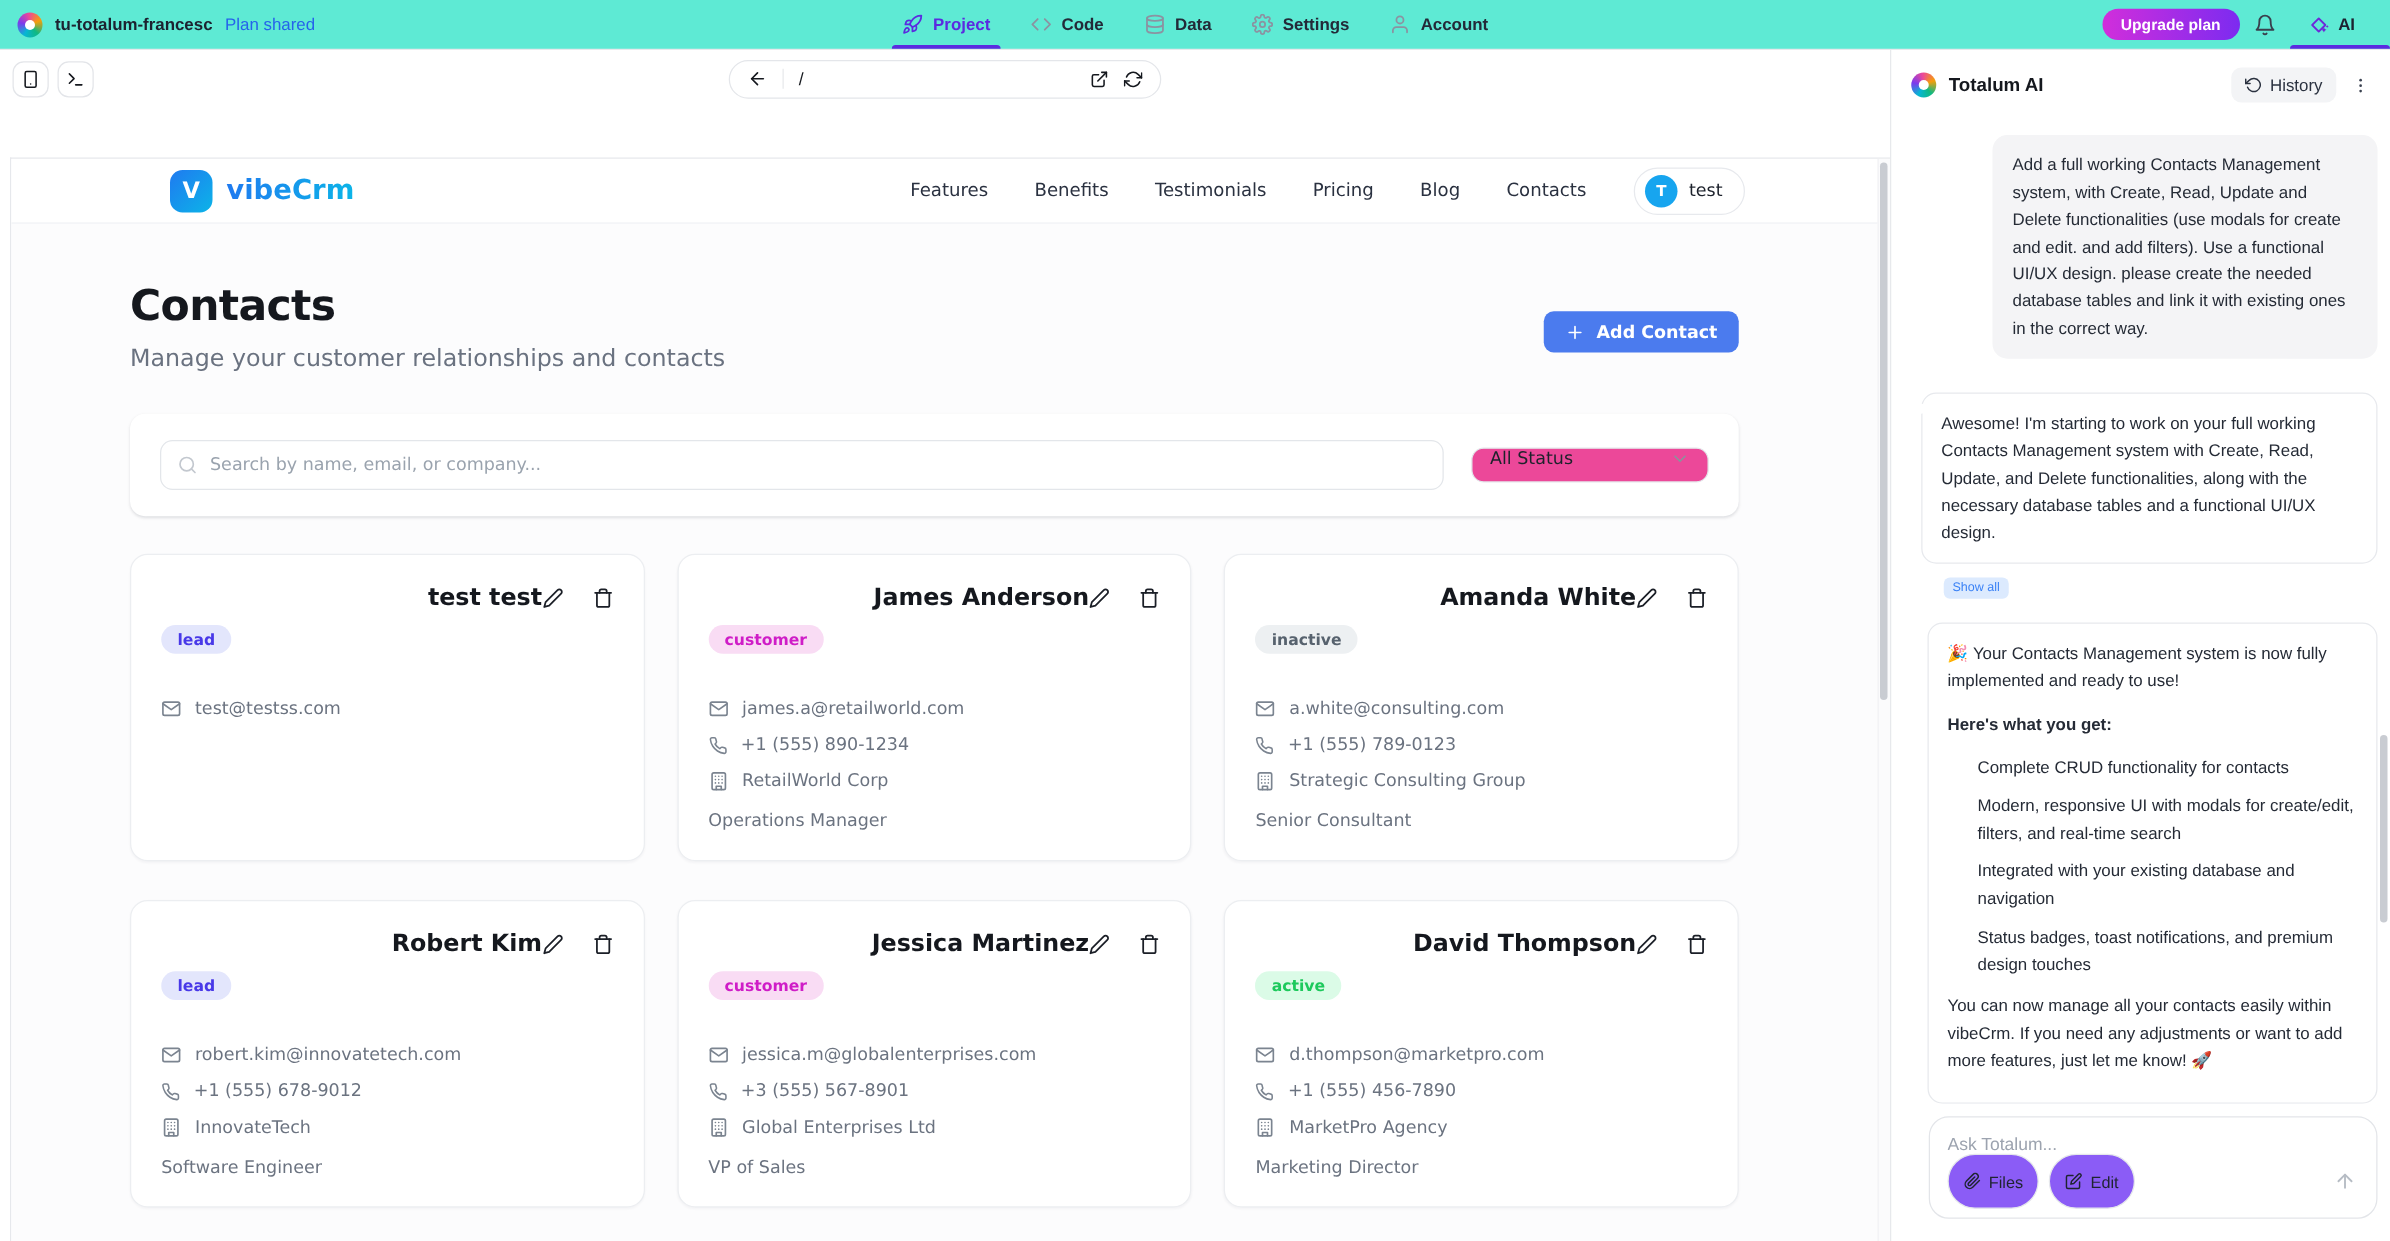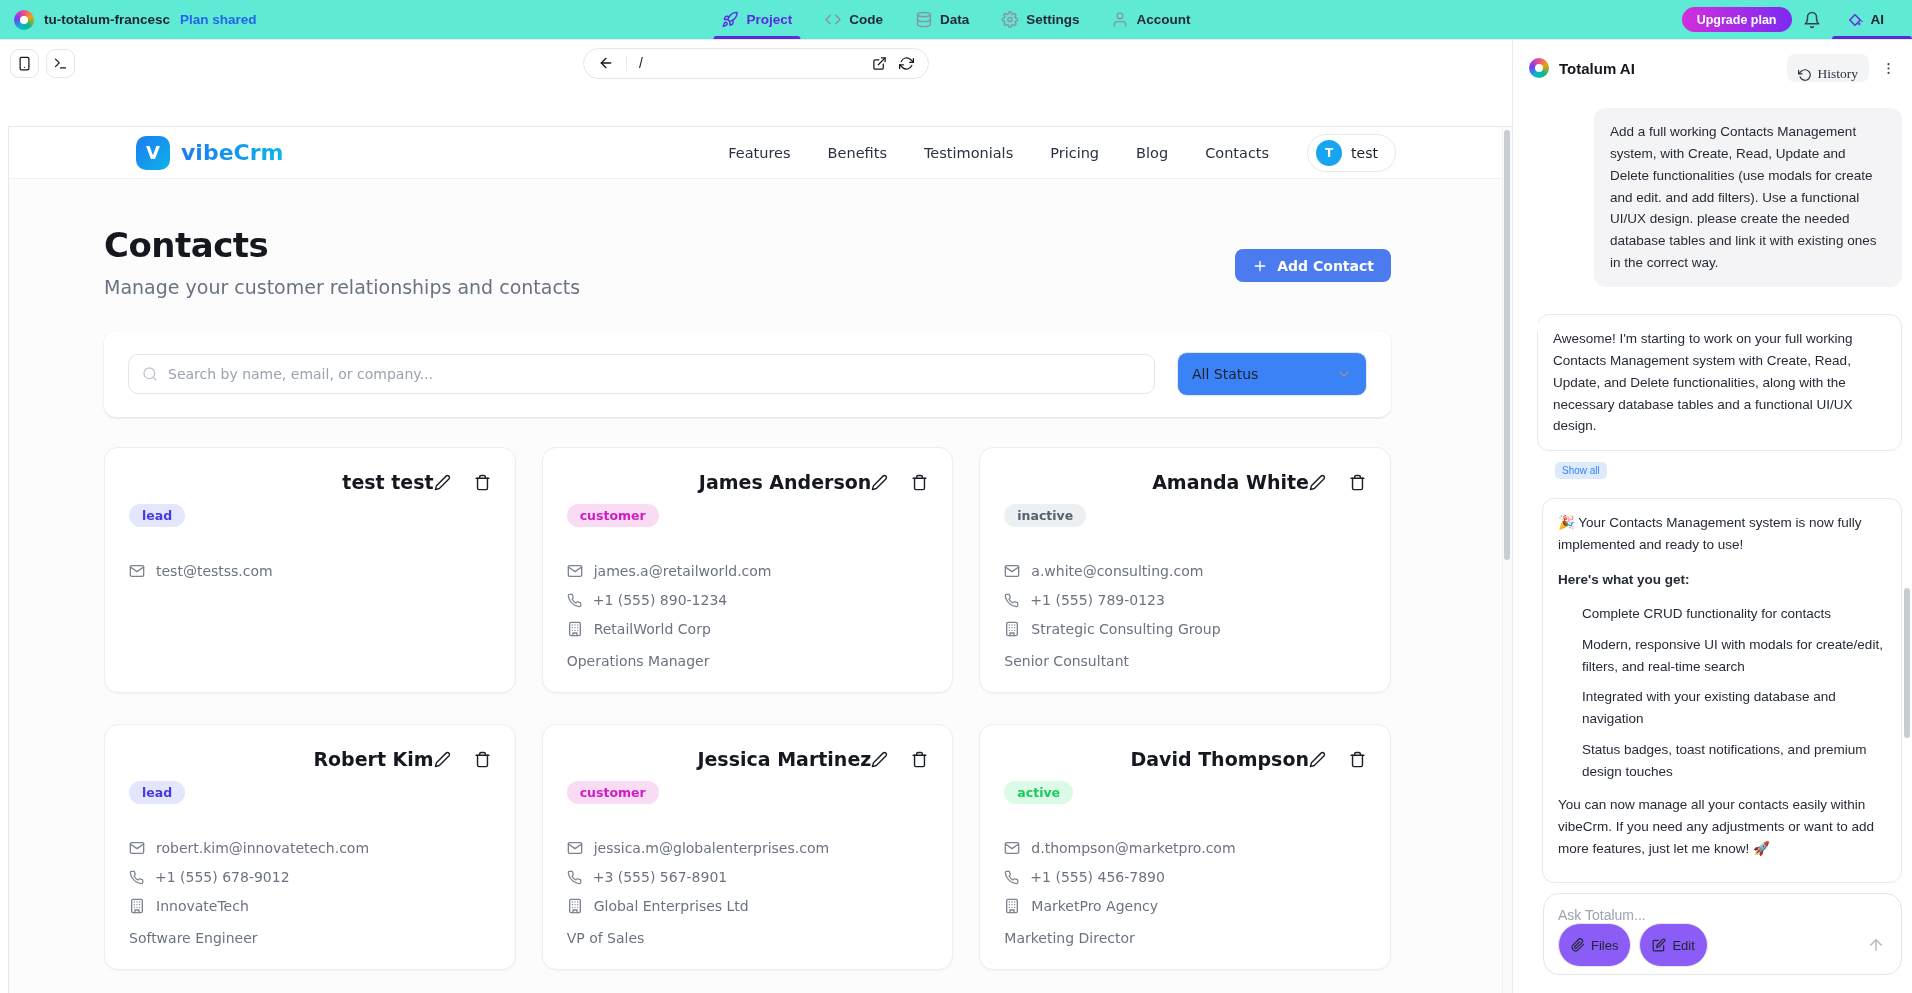--- a/index.html
+++ b/index.html
@@ -8,21 +8,21 @@
   svg{display:block}
   .ic{stroke:currentColor;fill:none;stroke-width:2;stroke-linecap:round;stroke-linejoin:round}
 
   
   .topbar{height:40px;display:flex;align-items:center;padding:0 14px;border-bottom:1px solid #e8e9ec;position:relative;background:#5eead4}
   .brand-left{display:flex;align-items:center;gap:10px}
   .swirl{position:relative;width:20px;height:20px;border-radius:50%;
     background:conic-gradient(from 210deg,#06b6d4,#7c3aed,#ec4899,#f59e0b,#10b981,#06b6d4)}
   .swirl::after{content:"";position:absolute;left:6px;top:6px;width:8px;height:8px;border-radius:50%;background:#fff}
   .proj-name{font-size:13.5px;font-weight:600;color:#1c2230}
-  .plan-link{font-size:13.5px;font-weight:700;color:var(--link-blue);cursor:pointer}
+  .plan-link{font-size:13.5px;font-weight:400;color:var(--link-blue);cursor:pointer}
   .tabs{position:absolute;left:50%;transform:translateX(-50%);display:flex;height:100%}
   .tab{display:flex;align-items:center;gap:8px;padding:0 16px;height:100%;font-size:13.5px;font-weight:600;color:#232a38;position:relative;cursor:pointer}
   .tab .tab-icon{color:#8b93a1;width:17px;height:17px}
   .tab.active{color:var(--accent-purple)}
   .tab.active .tab-icon{color:var(--accent-purple)}
   .tab.active::after{content:"";position:absolute;left:8px;right:8px;bottom:0;height:3px;border-radius:3px 3px 0 0;background:var(--accent-purple)}
   .topbar-right{margin-left:auto;display:flex;align-items:center;gap:11px;height:100%}
   .upgrade{height:25px;padding:0 15px;border-radius:999px;border:none;cursor:pointer;
     background:linear-gradient(90deg,var(--grad-pink),var(--grad-purple));color:#fff;font-size:12.5px;font-weight:700;font-family:inherit}
   .bell{color:#39404d;cursor:pointer}
@@ -67,39 +67,39 @@
   .page-sub{margin-top:11px;font-size:19px;color:#6a7280}
   .add-btn{margin-top:24px;height:33px;padding:0 17px;border:none;border-radius:8px;background:var(--btn-blue);color:#fff;
     font-size:14px;font-weight:600;font-family:inherit;display:flex;align-items:center;gap:9px;cursor:pointer}
 
   .filter-card{margin-top:33px;background:#fff;border-radius:12px;padding:21px 24px;display:flex;gap:22px;align-items:center;
     box-shadow:0 1px 2px rgba(16,24,40,.05),0 1px 3px rgba(16,24,40,.08)}
   .search-box{flex:1;height:40px;border:1px solid #e3e6ea;border-radius:10px;display:flex;align-items:center;gap:10px;padding:0 13px;background:#fff}
   .search-box .sic{color:#c3c8cf}
   .search-box input{border:none;outline:none;flex:1;font-size:14px;font-family:inherit;color:#1d222b}
   .search-box input::placeholder{color:#9aa3ae}
-  .status-select{width:190px;height:44px;border:1px solid #e3e6ea;border-radius:10px;display:flex;align-items:center;justify-content:space-between;padding:0 14px;font-size:14px;color:#1d222b;cursor:pointer;background:#3b82f6}
+  .status-select{width:190px;height:28px;border:1px solid #e3e6ea;border-radius:10px;display:flex;align-items:flex-start;justify-content:space-between;padding:0 14px;font-size:14px;color:#1d222b;cursor:pointer;background:#ec4899}
   .status-select .chev{color:#8b929c}
 
   .cards-grid{margin-top:30px;display:grid;grid-template-columns:repeat(3,1fr);gap:31px 26px}
   .card{background:#fff;border:1px solid #eceef1;border-radius:14px;padding:23px 24px;box-shadow:0 1px 2px rgba(16,24,40,.04);display:flex;flex-direction:column;min-height:216px}
   .card-top{display:flex;justify-content:flex-end;align-items:flex-start}
   .card-name{font-size:19px;font-weight:700;color:#15181e}
   .card-actions{display:flex;gap:23px;color:#1b1f27;padding-top:3px}
   .card-actions span{cursor:pointer}
   .badge{margin-top:11px;width:fit-content;padding:4px 13px;border-radius:999px;font-size:12.5px;font-weight:600}
   .card-rows{margin-top:36px;display:flex;flex-direction:column;gap:13px;font-size:14px;color:#6b7380}
   .crow{display:flex;align-items:center;gap:11px}
   .crow .ric{color:#7b8490;flex:none}
   .crow.pos{margin-top:3px}
 
   
   .ai-head{height:40px;margin-top:8px;display:flex;align-items:center;gap:10px;padding:0 14px 0 16px}
   .ai-title{font-size:15px;font-weight:700;color:#15181e}
-  .history-btn{margin-left:auto;height:28px;padding:0 11px;border:none;border-radius:8px;background:#f3f4f6;display:flex;align-items:flex-end;gap:6px;font-size:13.5px;color:#2b3240;font-family:Liberation Serif, serif;cursor:pointer}
+  .history-btn{margin-left:auto;height:28px;padding:0 11px;border:none;border-radius:8px;background:#f3f4f6;display:flex;align-items:center;gap:6px;font-size:13.5px;color:#2b3240;font-family:Liberation Sans, sans-serif;cursor:pointer}
   .kebab{color:#3a4150;cursor:pointer;padding:2px}
   .chat{flex:1;overflow:hidden;padding:20px 10px 0 15px;display:flex;flex-direction:column}
   .msg-user{align-self:flex-end;width:308px;background:#f4f4f6;border-radius:12px;padding:13px 16px;font-size:13.5px;line-height:1.62;color:#252b36}
   .ai-row{display:flex;gap:9px;margin-top:27px;align-items:flex-start}
   .ai-avatar{flex:none;margin-top:4px}
   .ai-avatar .swirl{width:18px;height:18px}
   .ai-avatar .swirl::after{left:5px;top:5px}
   .msg-ai{flex:1;background:#fff;border:1px solid #e7e9ed;border-radius:12px;padding:13px 15px;font-size:13.5px;line-height:1.62;color:#252b36}
   .show-all{margin:11px 0 0 27px;width:fit-content;font-size:10px;color:#3b82f6;background:#dceafe;border-radius:5px;padding:3px 7px;cursor:pointer}
   .msg-ai.second{margin:19px 0 0 14px}

